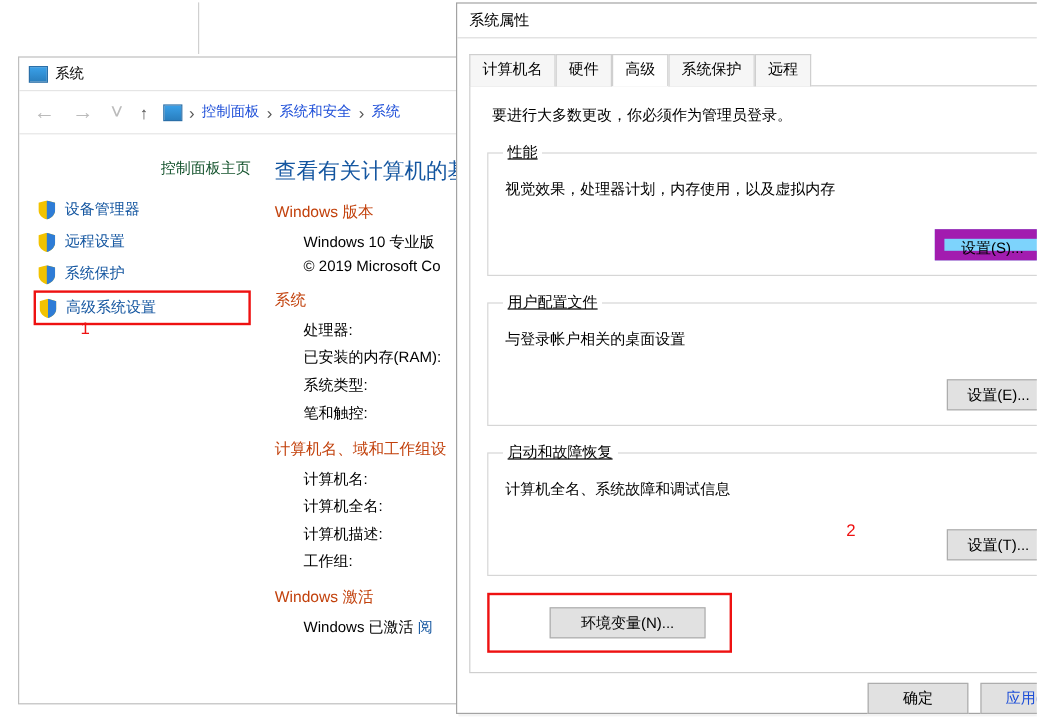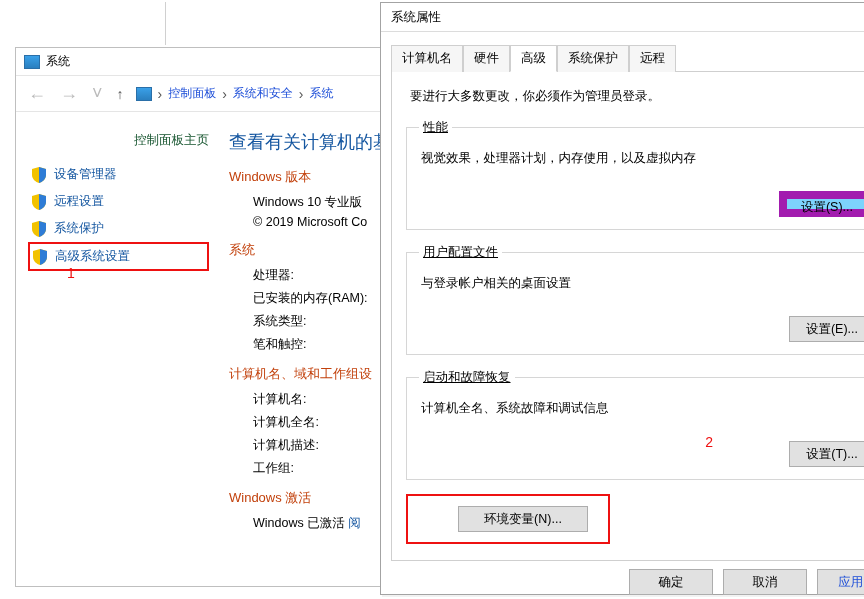--- a/index.html
+++ b/index.html
@@ -221,20 +221,19 @@
 
       <div class="env-row">
         <div class="env-btn-box">
           <button class="win-btn" style="min-width:130px;">环境变量(N)...</button>
         </div>
       </div>
     </div>
 
     <div class="dlg-footer">
       <button class="win-btn">确定</button>
-      <button class="win-btn">取消</button>
       <button class="win-btn disabled">应用(A)</button>
     </div>
 
     <div class="annot-2">2</div>
   </div>
 
 </div>
 
 </body></html>

